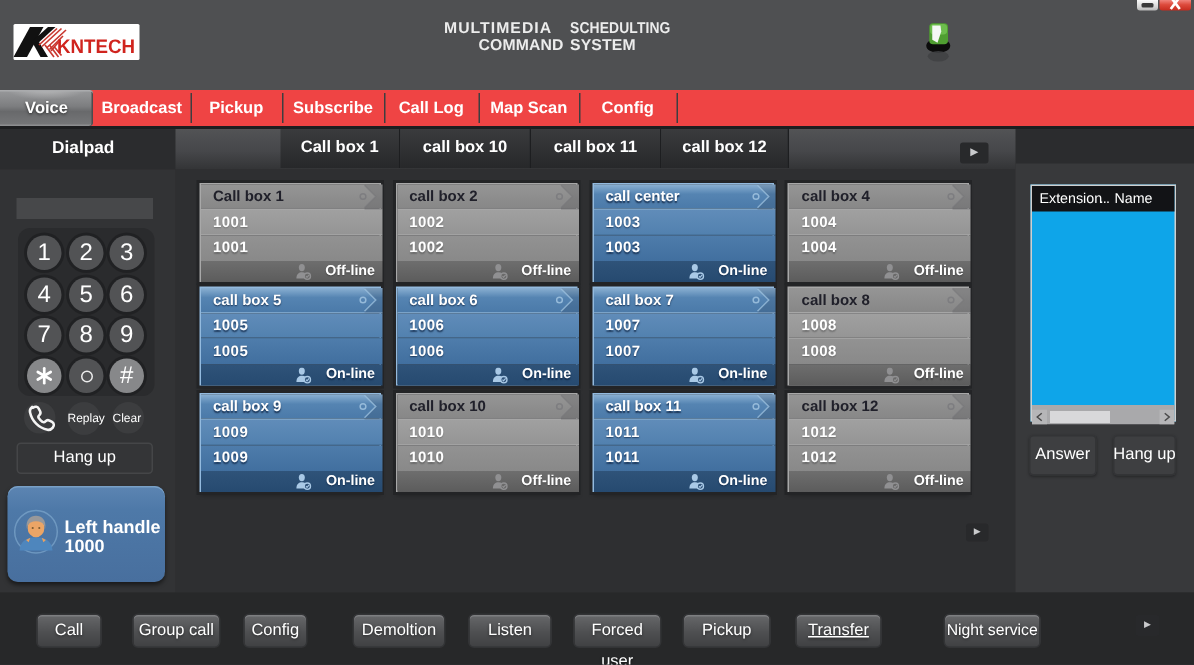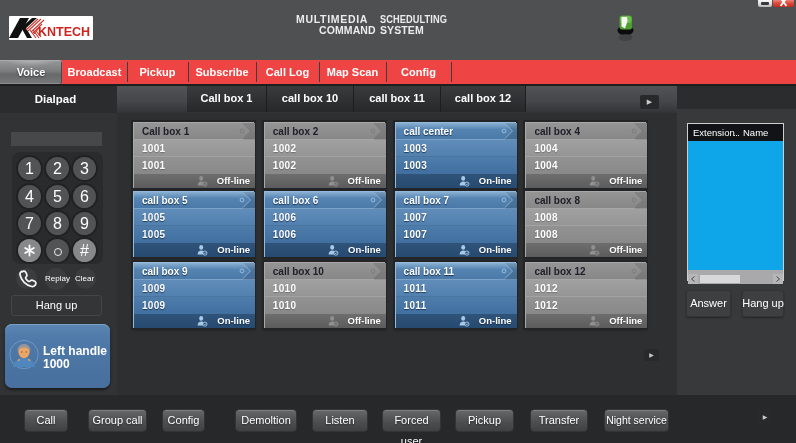--- a/index.html
+++ b/index.html
@@ -217,22 +217,22 @@
   </div>
 
   <div id="bbar" class="abs">
     <div class="bbtn" style="left:24px;width:44px;">Call</div>
     <div class="bbtn" style="left:88px;width:59px;">Group call</div>
     <div class="bbtn" style="left:162px;width:43px;">Config</div>
     <div class="bbtn" style="left:235px;width:62px;">Demoltion</div>
     <div class="bbtn" style="left:312px;width:56px;">Listen</div>
     <div class="bbtn" style="left:382px;width:59px;">Forced user</div>
     <div class="bbtn" style="left:455px;width:59px;">Pickup</div>
-    <div class="bbtn" style="left:530px;width:58px;">Transfer</div>
-    <div class="bbtn" style="left:604px;width:65px;font-size:10.5px;">Night service</div>
+    <div class="bbtn" style="left:530px;width:58px;text-decoration:underline;">Transfer</div>
+    <div class="bbtn" style="left:629px;width:65px;font-size:10.5px;">Night service</div>
     <div class="arrbtn" style="left:757px;top:15px;width:16px;height:14px;font-size:6px;line-height:14px;">▶</div>
   </div>
 <div class="card off" style="left: 133px; top: 121.5px;">
       <div class="ch">Call box 1<svg class="tagsvg" width="20" height="17" viewBox="0 0 20 17">
           <path d="M8,0 L20,0 L20,17 L8,17 L8,15.5 L15.5,8 L8,0.5 Z" fill="rgba(20,22,28,0.13)"></path>
           <path d="M8,0.5 L15.5,8 L8,15.5" fill="none" stroke="#76767a" stroke-width="1" stroke-opacity="0.55"></path>
           <circle cx="7" cy="8" r="1.9" fill="none" stroke="#76767a" stroke-width="1" stroke-opacity="0.7"></circle>
         </svg></div>
       <div class="r1">1001</div>
       <div class="r2">1001</div>

